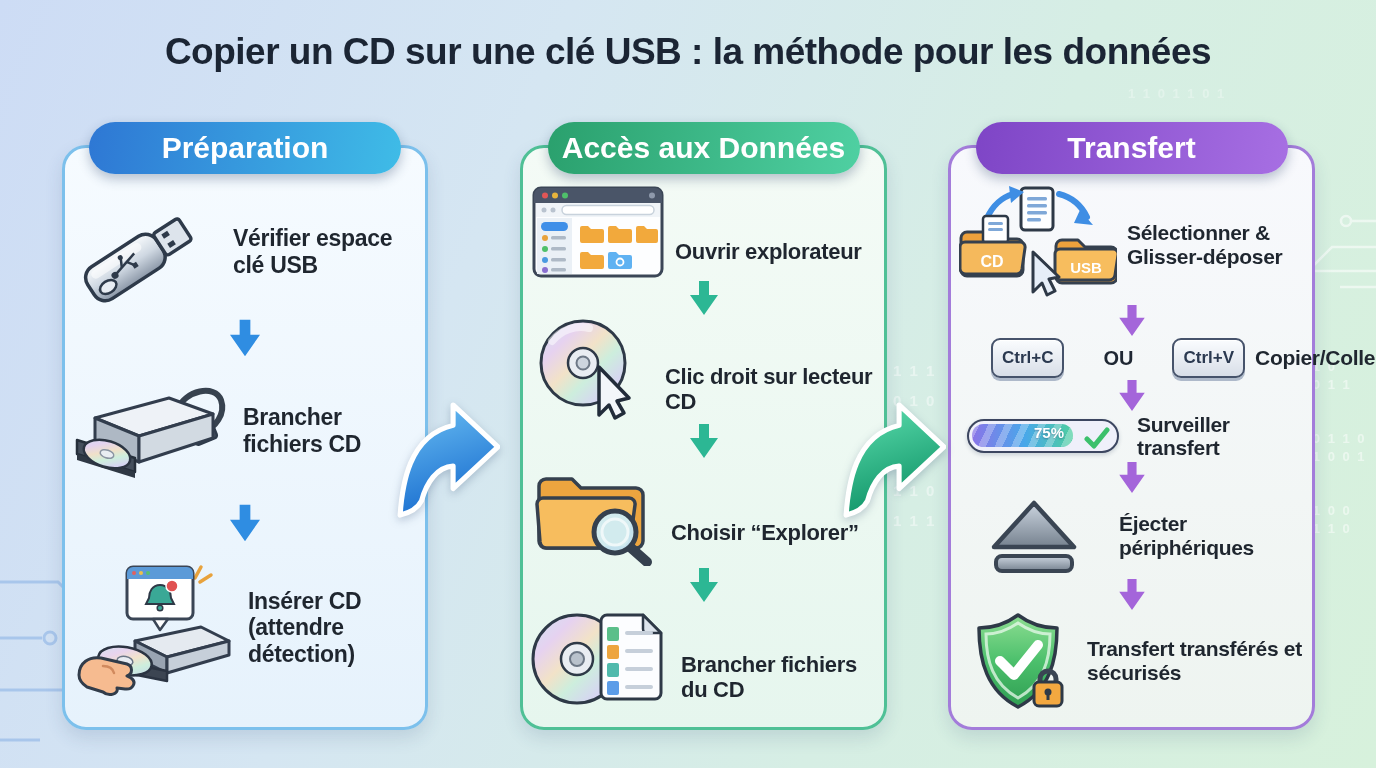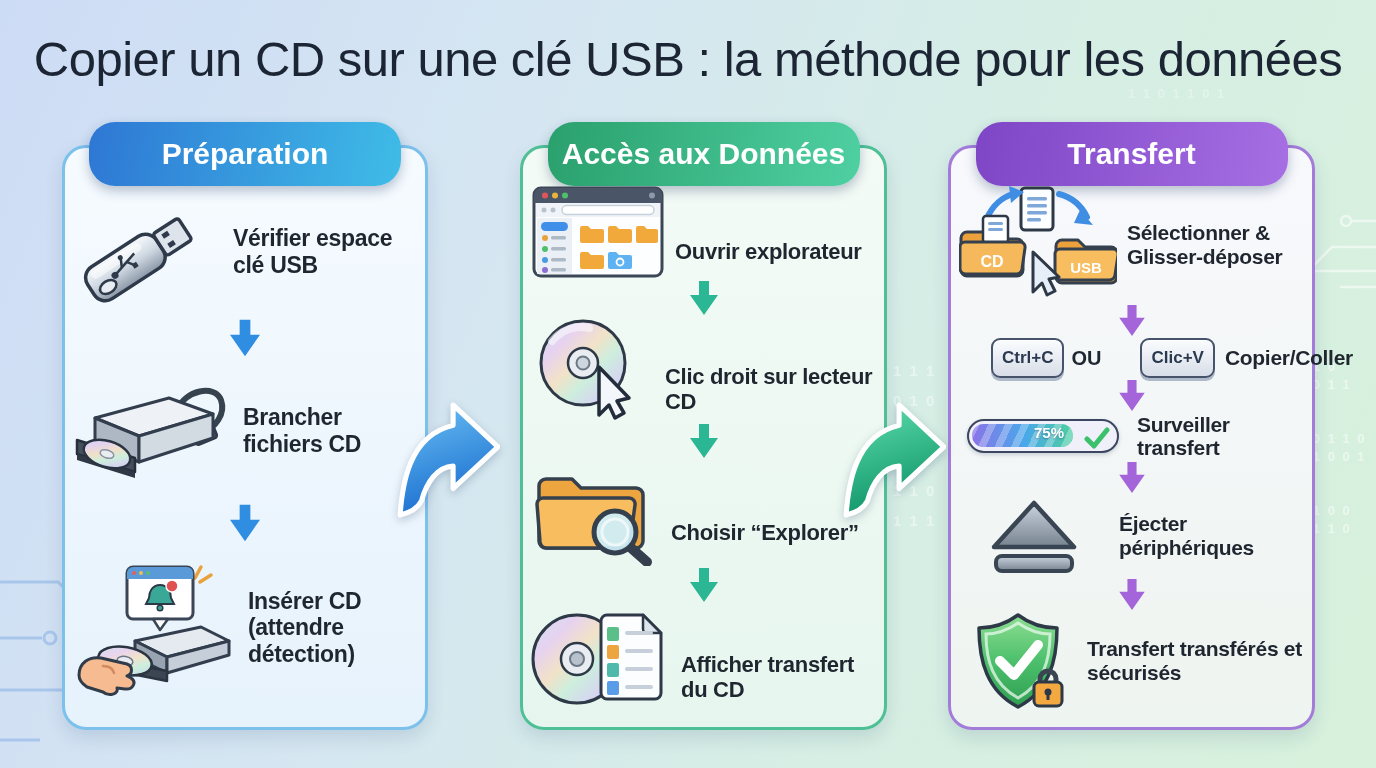--- a/index.html
+++ b/index.html
@@ -9,34 +9,34 @@
 
   
   .circuit{position:absolute;pointer-events:none;}
   .binary{position:absolute;color:#fff;font-weight:bold;letter-spacing:2px;white-space:pre;pointer-events:none;}
   .binary-mid{left:893px;top:296px;font-size:15px;line-height:30px;opacity:.45;}
   .binary-right{left:1298px;top:322px;font-size:13px;line-height:18px;opacity:.5;}
   .binary-top{left:1128px;top:86px;font-size:13px;opacity:.3;}
 
   
   .page-title{position:absolute;top:31px;left:0;width:100%;text-align:center;
-    font-size:49px;font-weight:normal;color:#1b2534;letter-spacing:-.5px;}
+    font-size:37px;font-weight:bold;color:#1b2534;letter-spacing:-.5px;}
 
   
   .card{position:absolute;top:145px;height:585px;border-radius:24px;border:3px solid;
     box-sizing:border-box;box-shadow:0 8px 18px rgba(45,70,110,.14);}
   .card-prep{left:62px;width:366px;border-color:#7cc0ec;
     background:linear-gradient(180deg,#f6fbff 0%,#e6f2fc 100%);}
   .card-data{left:520px;width:367px;border-color:#4fc096;
     background:linear-gradient(180deg,#f4fbf6 0%,#e6f6ee 100%);}
   .card-xfer{left:948px;width:367px;border-color:#a37cda;
     background:linear-gradient(180deg,#f8f9fd 0%,#eef4f0 100%);padding-left:36px;}
 
   .card-header{position:absolute;top:-26px;left:50%;transform:translateX(-50%);
-    width:312px;height:64px;border-radius:26px;display:flex;align-items:center;justify-content:center;
+    width:312px;height:52px;border-radius:26px;display:flex;align-items:center;justify-content:center;
     color:#fff;font-size:30px;font-weight:bold;white-space:nowrap;
     box-shadow:0 5px 12px rgba(30,55,95,.30);}
   .hdr-prep{background:linear-gradient(100deg,#2e77d4 0%,#3fbce7 100%);}
   .hdr-data{background:linear-gradient(100deg,#2aa06d 0%,#4fd0a2 100%);}
   .hdr-xfer{background:linear-gradient(100deg,#7e45c6 0%,#a76fe3 100%);}
 
   .card-body{position:absolute;left:0;right:0;top:30px;bottom:8px;
     display:flex;flex-direction:column;justify-content:space-evenly;padding:6px 8px 6px 8px;}
   .step{display:flex;align-items:center;gap:10px;}
   .step-icon{flex:0 0 var(--iw,140px);display:flex;justify-content:center;align-items:center;}
@@ -56,21 +56,21 @@
   .swoosh-blue{left:396px;}
   .swoosh-green{left:842px;}
 
   
   .keys-wrap{display:flex;align-items:center;gap:7px;}
   .keycap{display:inline-flex;align-items:center;justify-content:center;height:36px;padding:0 9px;
     border-radius:9px;border:2.5px solid #46536b;
     background:linear-gradient(180deg,#fafcfe 0%,#d8dee8 100%);
     box-shadow:0 3px 0 #aeb9ca,inset 0 1px 0 #fff;
     font-size:17px;font-weight:bold;color:#2b3950;margin-left:32px;}
-  .or-label{font-size:20px;font-weight:bold;color:#1f2733;}
+  .or-label{font-size:20px;font-weight:bold;color:#1f2733;margin-left:32px;}
 
   
   .progress{position:relative;width:152px;height:34px;border:2.5px solid #3c4660;border-radius:19px;
     background:#eff0fa;box-sizing:border-box;display:flex;align-items:center;
     box-shadow:0 2px 4px rgba(40,60,90,.2);}
   .progress-fill{position:absolute;left:3px;top:3px;height:23px;width:101px;border-radius:13px;
     background:
       repeating-linear-gradient(115deg,rgba(255,255,255,.28) 0 7px,rgba(255,255,255,0) 7px 15px),
       linear-gradient(90deg,#8a74e8 0%,#49a7ea 52%,#4ecfa0 100%);
     display:flex;align-items:flex-start;justify-content:flex-end;}
@@ -336,21 +336,21 @@
                 <rect x="94" y="26" width="28" height="4" rx="2" fill="#c6cfda"></rect>
               <rect x="76" y="40" width="12" height="14" rx="2" fill="#eda53f"></rect>
                 <rect x="94" y="44" width="28" height="4" rx="2" fill="#c6cfda"></rect>
               <rect x="76" y="58" width="12" height="14" rx="2" fill="#4fb9ac"></rect>
                 <rect x="94" y="62" width="28" height="4" rx="2" fill="#c6cfda"></rect>
               <rect x="76" y="76" width="12" height="14" rx="2" fill="#5b9ce8"></rect>
                 <rect x="94" y="80" width="28" height="4" rx="2" fill="#c6cfda"></rect>
             </g>
           </svg>
         </span>
-        <span class="step-label">Afficher transfert du CD</span>
+        <span class="step-label">Brancher fichiers du CD</span>
       </div>
 
     </div>
   </div>
 
   <div class="card card-xfer">
     <div class="card-header hdr-xfer">Transfert</div>
     <div class="card-body">
 
       <div class="step">
@@ -387,21 +387,21 @@
       </div>
 
       <svg class="down-arrow a-purple" width="26" height="31" viewBox="0 0 28 34">
         <polygon points="9,0 19,0 19,14 28,14 14,34 0,14 9,14"></polygon>
       </svg>
 
       <div class="step">
         <span class="step-icon keys-wrap" style="--iw:168px">
           <span class="keycap">Ctrl+C</span>
           <span class="or-label">OU</span>
-          <span class="keycap">Clic+V</span>
+          <span class="keycap">Ctrl+V</span>
         </span>
         <span class="step-label">Copier/Coller</span>
       </div>
 
       <svg class="down-arrow a-purple" width="26" height="31" viewBox="0 0 28 34">
         <polygon points="9,0 19,0 19,14 28,14 14,34 0,14 9,14"></polygon>
       </svg>
 
       <div class="step">
         <span class="step-icon" style="--iw:168px">

